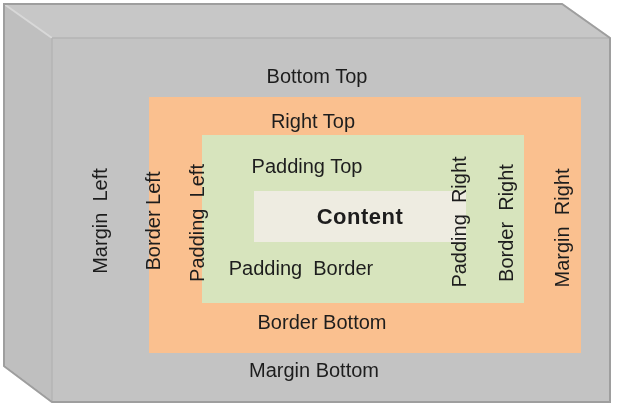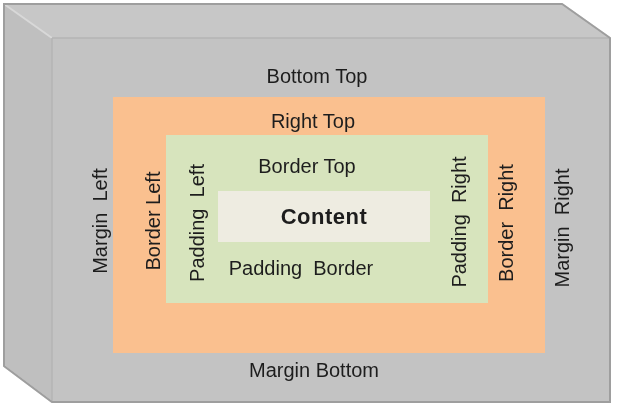--- a/index.html
+++ b/index.html
@@ -4,21 +4,21 @@
 <style>
   html,body{margin:0;padding:0;background:#ffffff;}
   .stage{
     position:relative;
     width:618px;height:409px;
     font-family:"Liberation Sans","DejaVu Sans",sans-serif;
     color:var(--text-color,#1d1d1d);
     overflow:hidden;
   }
   .slab{position:absolute;left:0;top:0;width:618px;height:409px;}
-  .box{position:absolute;}
+  .box{position:absolute;margin-left:36px;}
   #border-box{left:113px;top:97px;width:432px;height:256px;}
   #padding-box{left:166px;top:135px;width:322px;height:168px;}
   #content-box{
     left:218px;top:191px;width:212px;height:51px;
     display:flex;align-items:center;justify-content:center;
   }
   .content-label{
     font-size:22px;font-weight:700;letter-spacing:.5px;white-space:pre;
   }
   .hlabel,.vlabel{
@@ -49,22 +49,23 @@
   </svg>
 
   <div class="box" id="border-box" style="background: rgb(250, 192, 143);"></div>
   <div class="box" id="padding-box" style="background: rgb(215, 228, 189);"></div>
   <div class="box" id="content-box" style="background: rgb(238, 236, 225);">
     <span class="content-label">Content</span>
   </div>
 
   <span class="hlabel" style="left:317px;top:76px">Bottom Top</span>
   <span class="hlabel" style="left:313px;top:121px">Right Top</span>
-  <span class="hlabel" style="left:307px;top:166px">Border Top</span>
+  <span class="hlabel" style="left:307px;top:166px">Padding Top</span>
   <span class="hlabel" style="left:301px;top:268px">Padding  Border</span>
+  <span class="hlabel" style="left:322px;top:322px">Border Bottom</span>
   <span class="hlabel" style="left:314px;top:370px">Margin Bottom</span>
 
   <span class="vlabel" style="left:100px;top:221px">Margin  Left</span>
   <span class="vlabel" style="left:153px;top:221px">Border Left</span>
   <span class="vlabel" style="left:197px;top:223px">Padding  Left</span>
   <span class="vlabel" style="left:459px;top:222px">Padding  Right</span>
   <span class="vlabel" style="left:506px;top:223px">Border  Right</span>
   <span class="vlabel" style="left:562px;top:228px">Margin  Right</span>
 
 </div>

